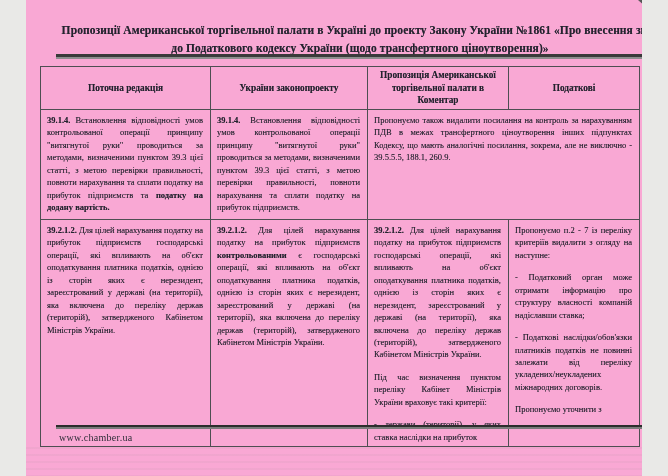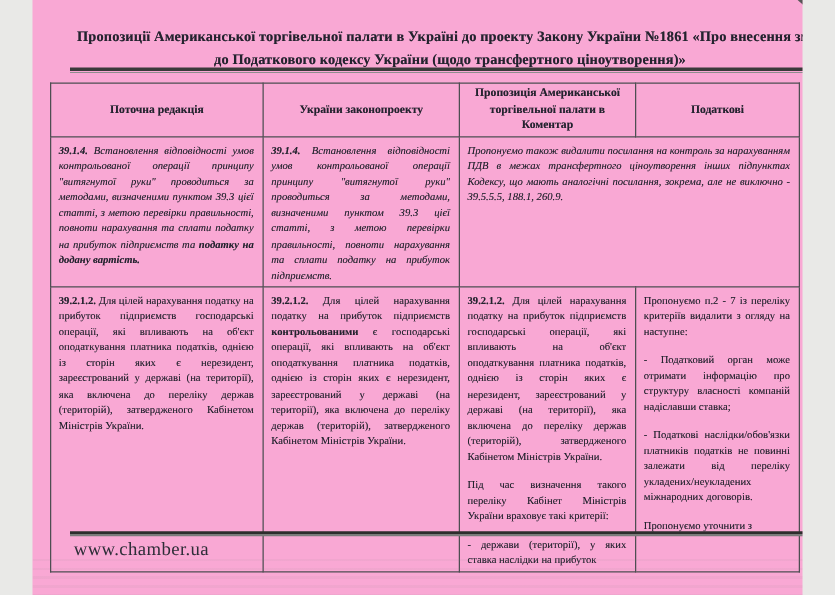--- a/index.html
+++ b/index.html
@@ -31,31 +31,31 @@
   .doc-table th {
     font-size:9.3px; font-weight:bold; text-align:center; vertical-align:middle;
     height:32px; padding:2px 6px; line-height:1.35;
     text-shadow:0 0 0.5px rgba(30,30,45,0.5);
   }
   .doc-table td {
     font-size:8.5px; line-height:1.47; vertical-align:top; text-align:justify;
     padding:4px 7px 3px 6px; overflow:hidden;
     text-shadow:0 0 0.4px rgba(30,30,45,0.45);
   }
-  tr.r1 td { height:102px;font-style:italic; }
+  tr.r1 td { height:102px; }
   tr.r2 td { height:194px; }
   td p { margin:0 0 10px 0; }
   td p:last-child { margin-bottom:0; }
   .b { font-weight:bold; }
   .footer-rule {
     position:absolute; left:30px; top:425px; width:610px; height:4px;
     background:linear-gradient(to bottom,#2d2d2d 0 62%, #7b7b7b 62% 100%);
   }
   .footer-site {
-    position:absolute; left:33px; top:432px; font-size:15px; color:#2e2e38;
+    position:absolute; left:33px; top:432px; font-size:10px; color:#2e2e38;
     letter-spacing:0.3px;
   }
   .page-number { position:absolute; left:633px; top:429px; font-size:9.5px; color:#2e2e38; }
   .streaks {
     position:absolute; left:0; top:447px; width:668px; height:29px;
     background:repeating-linear-gradient(to bottom, rgba(130,130,128,0.07) 0 2px, rgba(0,0,0,0) 2px 7px);
   }
 </style>
 </head>
 <body>
@@ -96,21 +96,21 @@
       </tr>
       <tr class="r2">
         <td>
           <p><span class="b">39.2.1.2.</span> <span>Для цілей нарахування податку на прибуток підприємств господарські операції, які впливають на об'єкт оподаткування платника податків, однією із сторін яких є нерезидент, зареєстрований у державі (на території), яка включена до переліку держав (територій), затвердженого Кабінетом Міністрів України.</span></p>
         </td>
         <td>
           <p><span class="b">39.2.1.2.</span> <span>Для цілей нарахування податку на прибуток підприємств</span> <span class="b">контрольованими</span> <span>є господарські операції, які впливають на об'єкт оподаткування платника податків, однією із сторін яких є нерезидент, зареєстрований у державі (на території), яка включена до переліку держав (територій), затвердженого Кабінетом Міністрів України.</span></p>
         </td>
         <td>
           <p><span class="b">39.2.1.2.</span> <span>Для цілей нарахування податку на прибуток підприємств господарські операції, які впливають на об'єкт оподаткування платника податків, однією із сторін яких є нерезидент, зареєстрований у державі (на території), яка включена до переліку держав (територій), затвердженого Кабінетом Міністрів України.</span></p>
-          <p>Під час визначення такого переліку Кабінет Міністрів України враховує такі критерії:</p>
+          <p>Під час визначення пунктом переліку Кабінет Міністрів України враховує такі критерії:</p>
           <p>- держави (території), у яких ставка наслідки на прибуток</p>
         </td>
         <td>
           <p>Пропонуємо п.2 - 7 із переліку критеріїв видалити з огляду на наступне:</p>
           <p>- Податковий орган може отримати інформацію про структуру власності компаній надіславши ставка;</p>
           <p>- Податкові наслідки/обов'язки платників податків не повинні залежати від переліку укладених/неукладених міжнародних договорів.</p>
           <p>Пропонуємо уточнити з</p>
         </td>
       </tr>
     </tbody>

